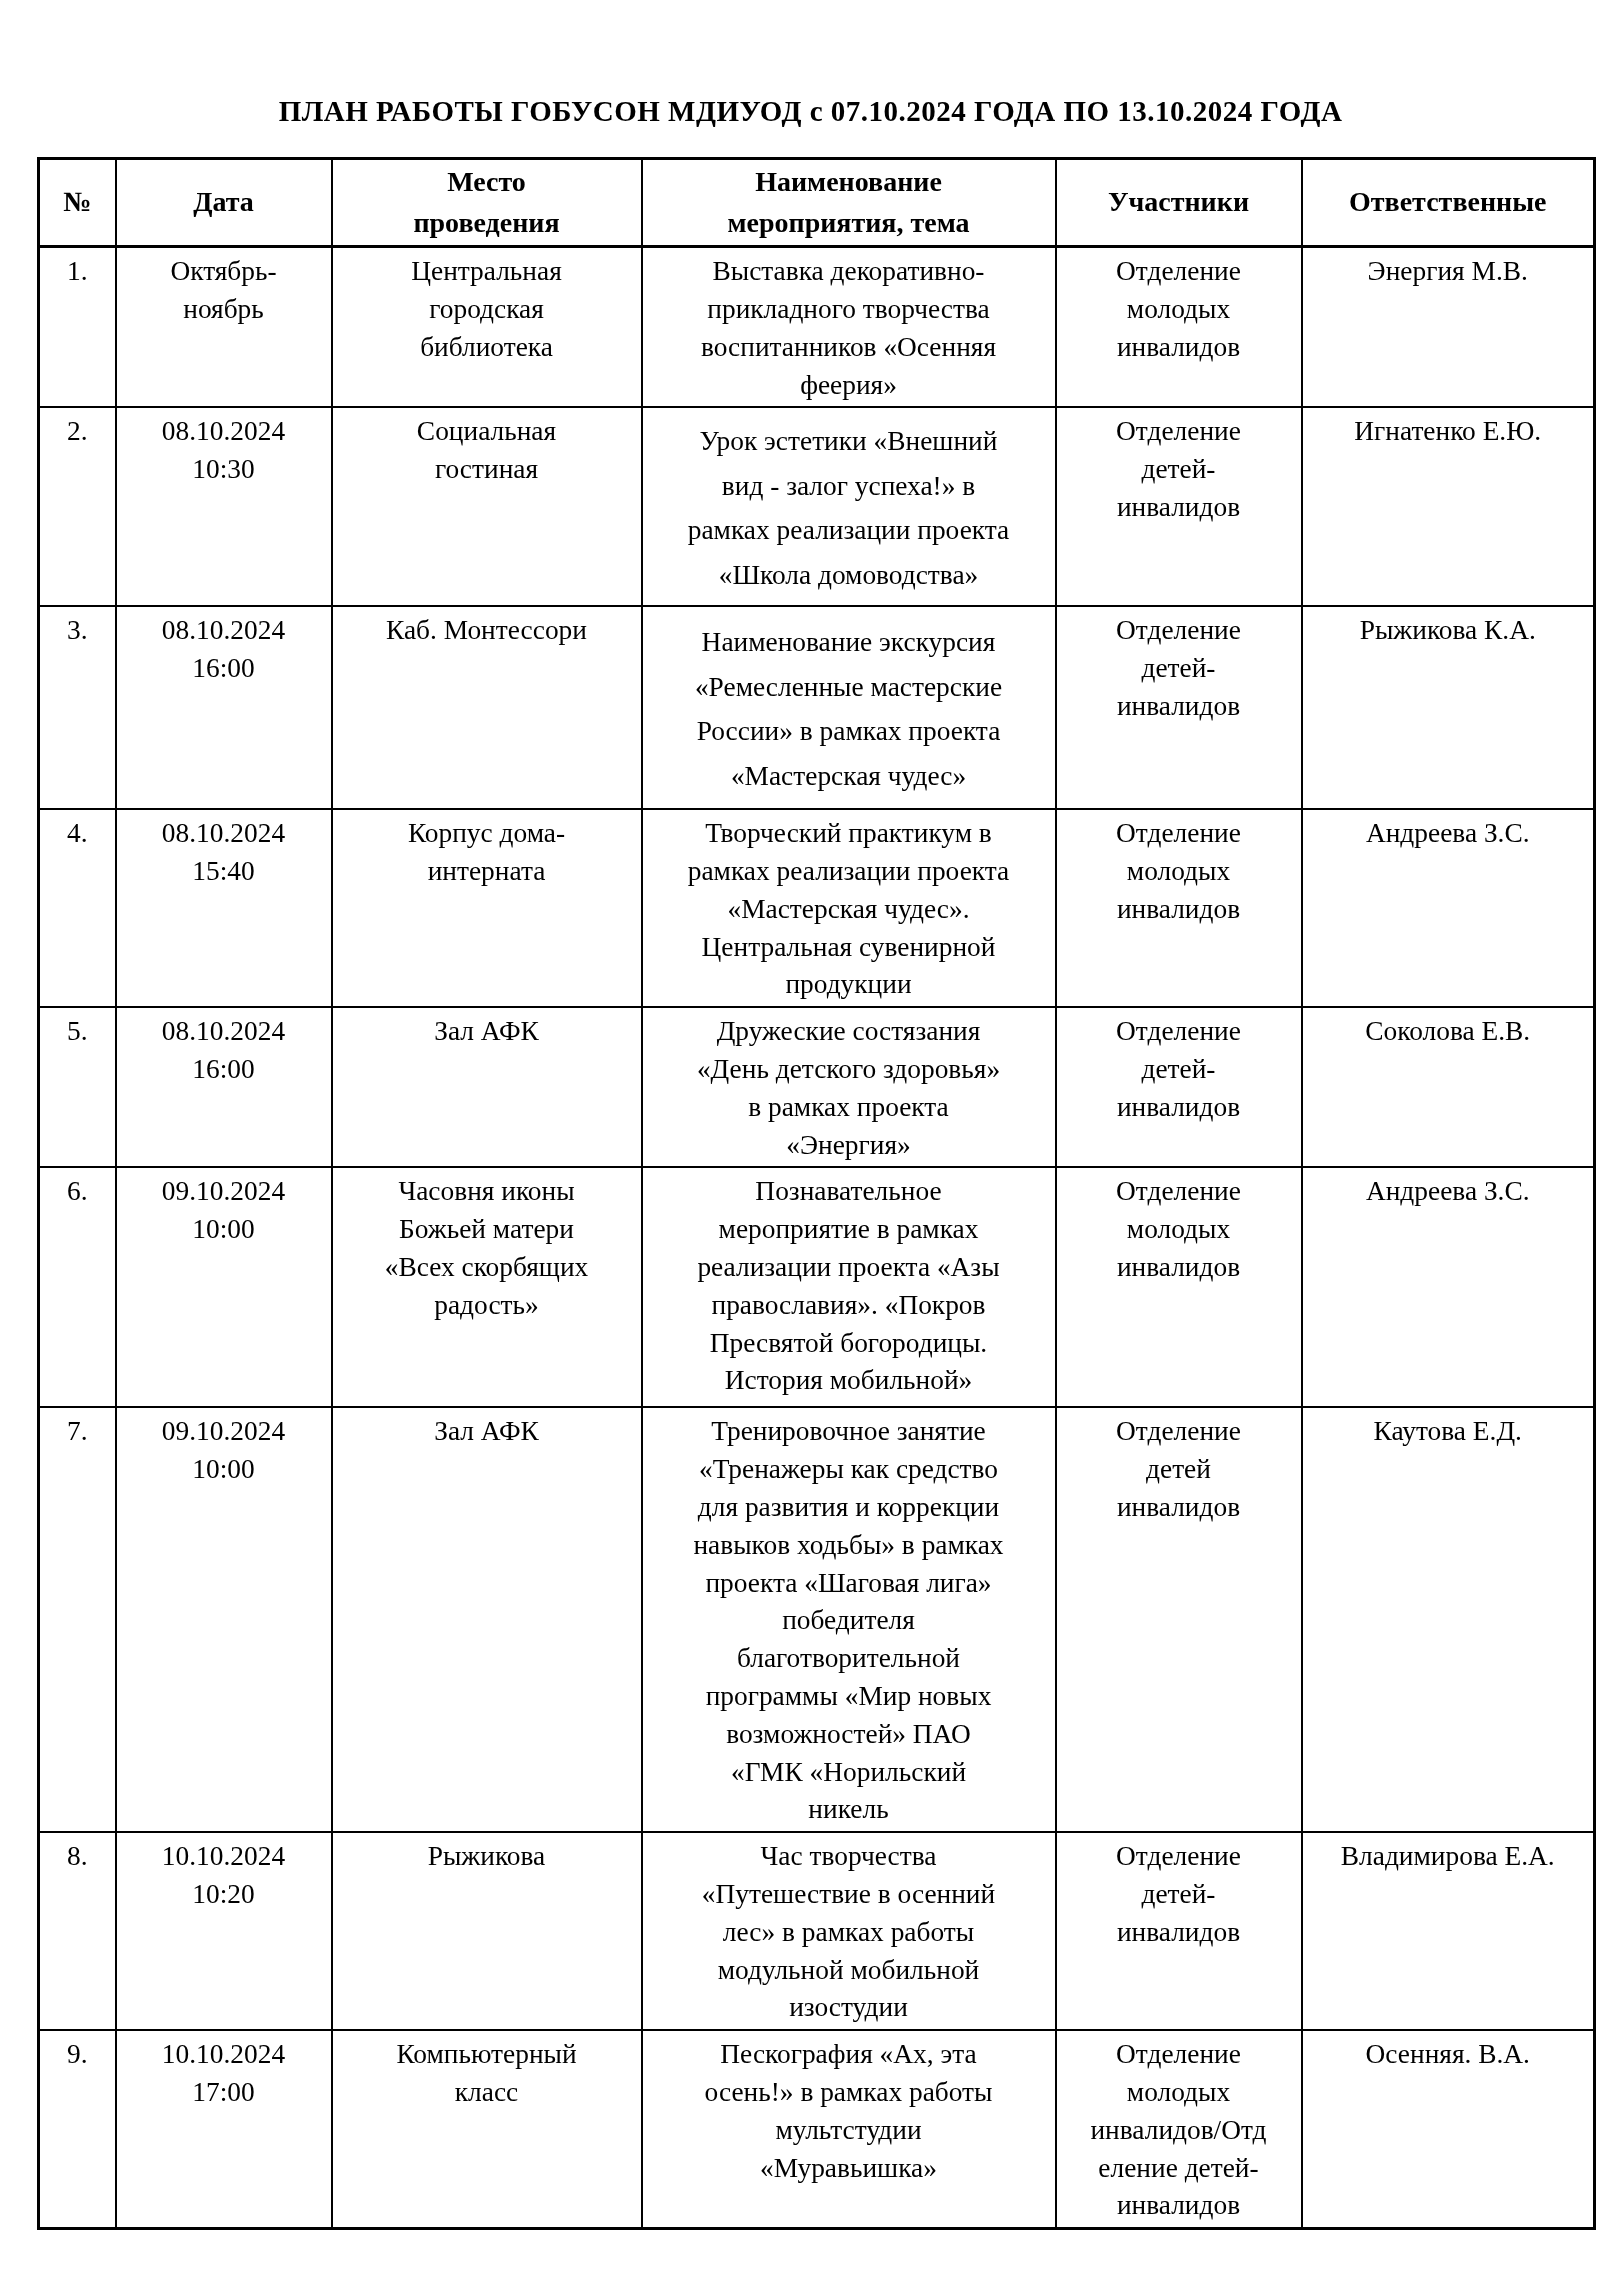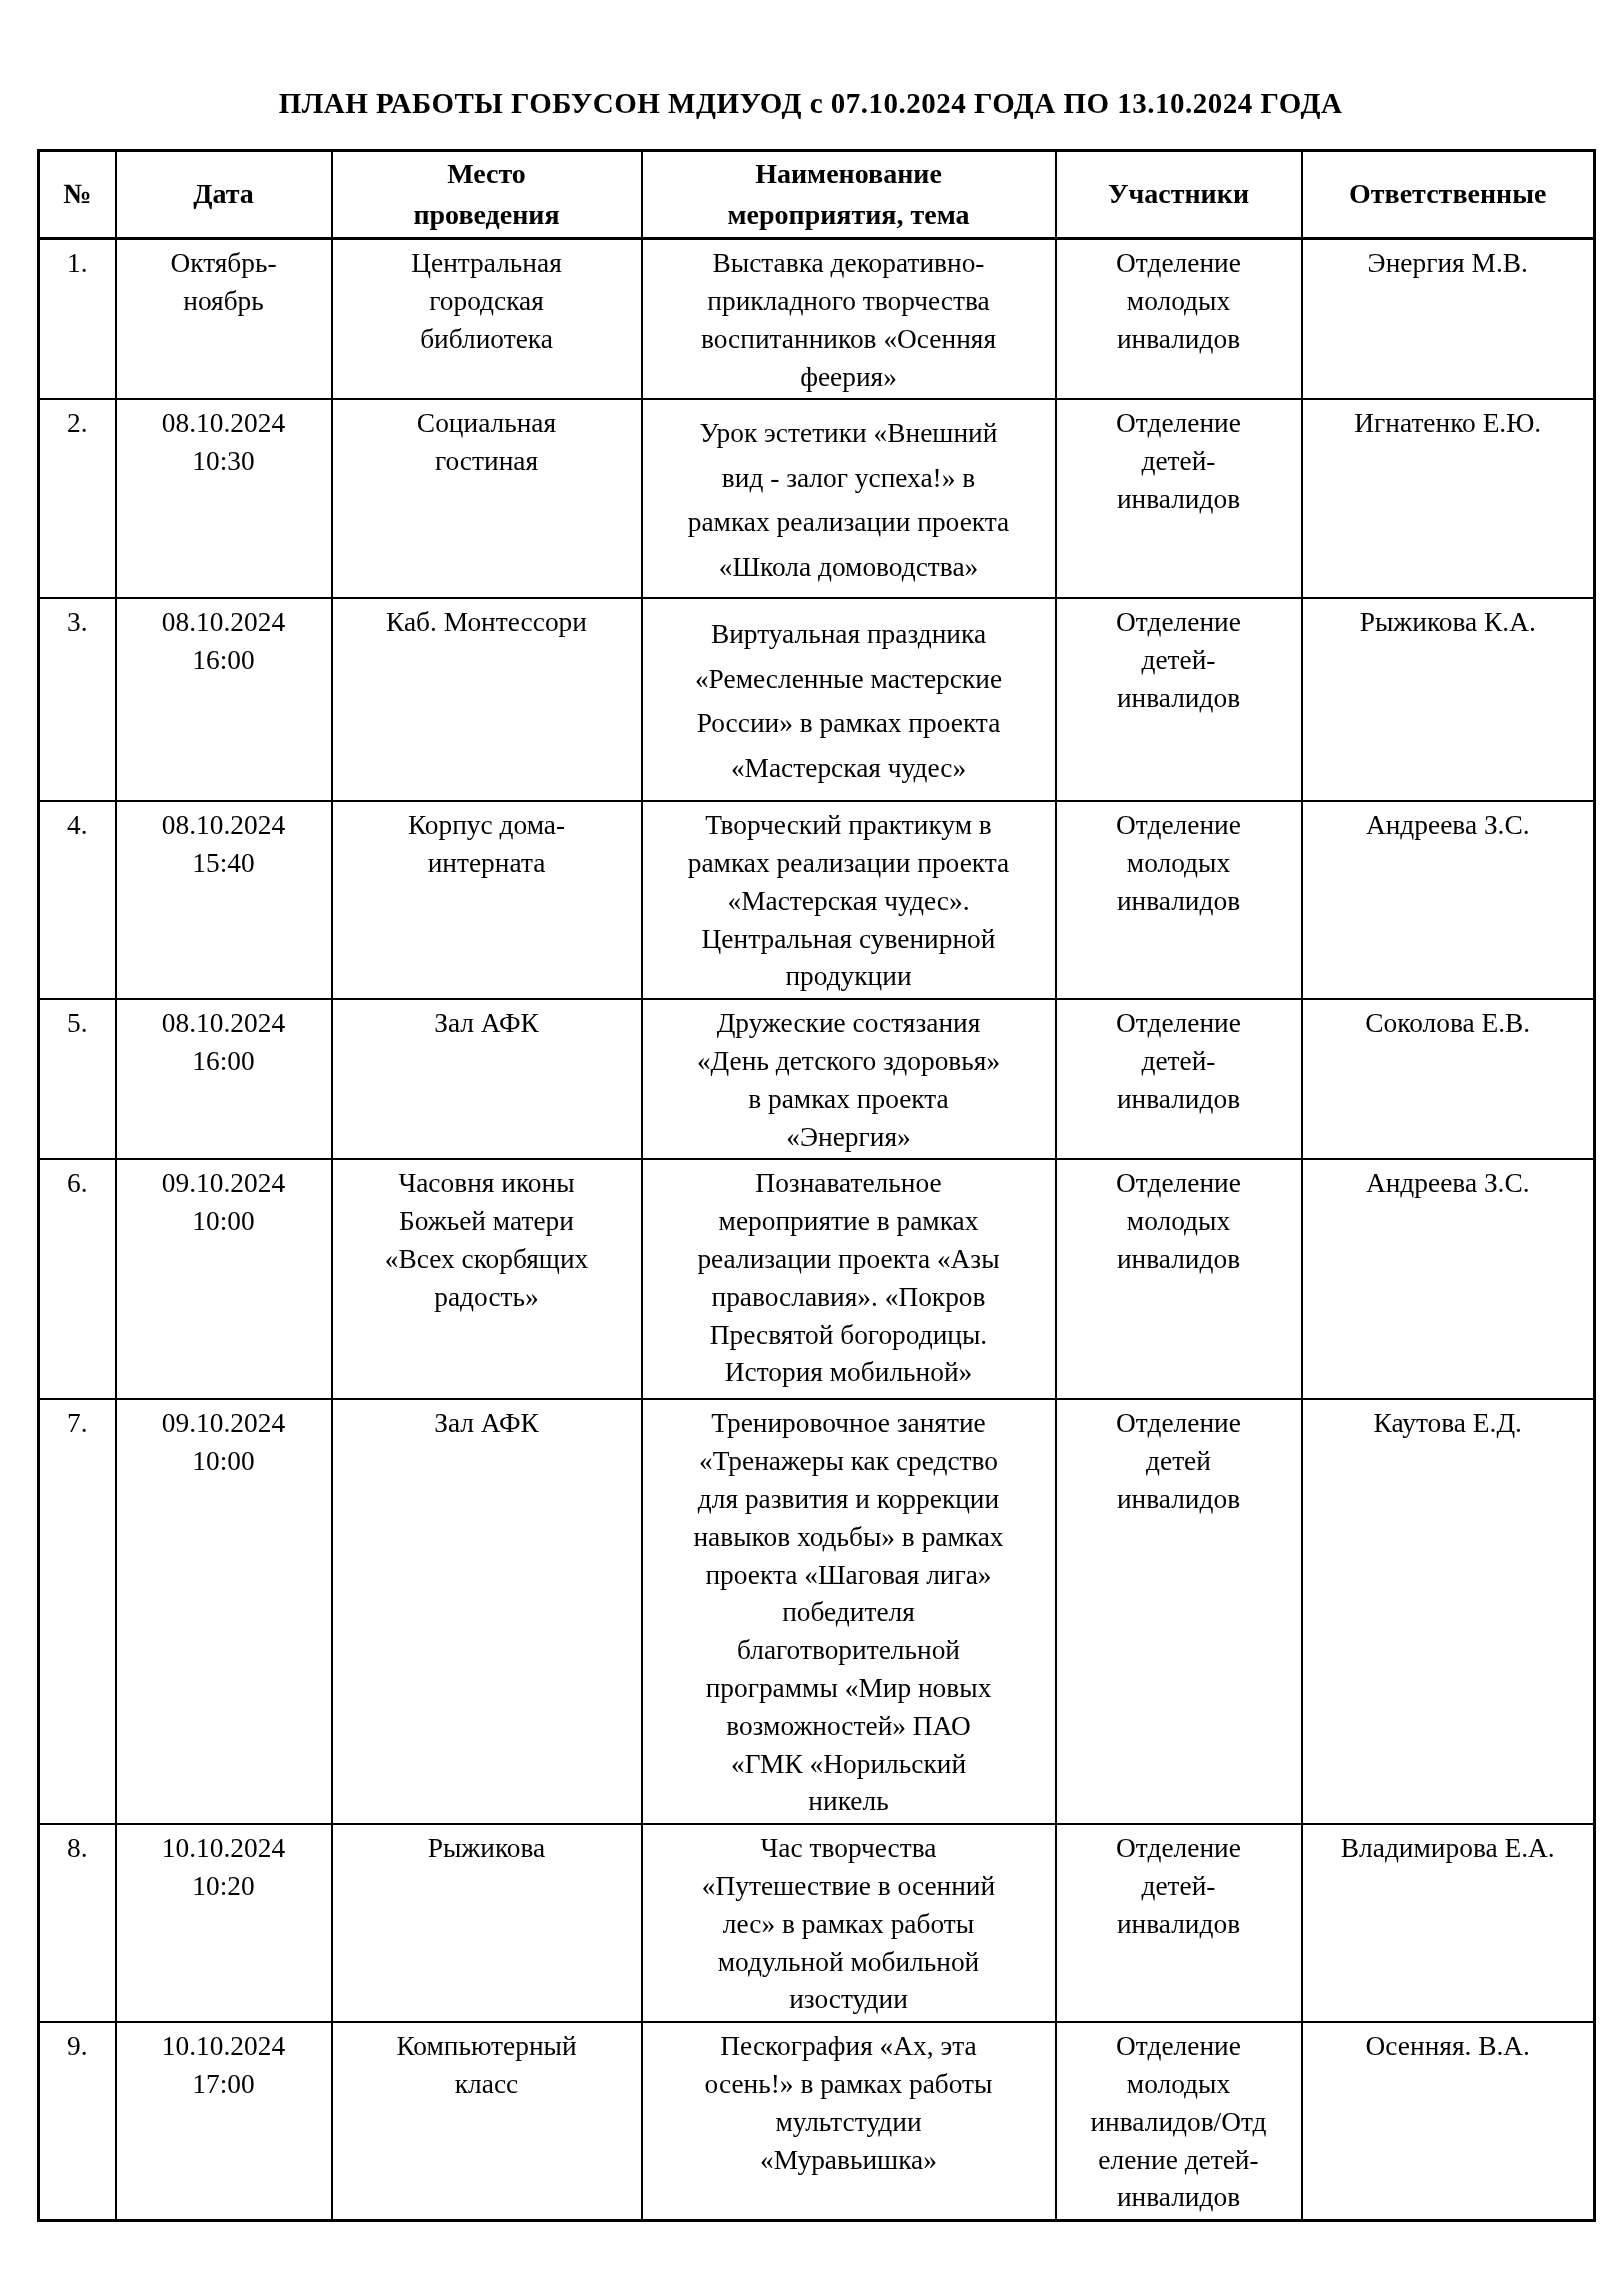--- a/index.html
+++ b/index.html
@@ -3,21 +3,21 @@
 <meta charset="utf-8">
 <style>
   html, body { margin: 0; padding: 0; background: #ffffff; }
   body {
     width: 1621px; height: 2293px;
     font-family: "Liberation Serif", serif;
     color: #000;
     position: relative;
   }
   .doc-title {
-    margin: 4px;
+    margin: 12px;
     padding-top: 83px;
     text-align: center;
     font-size: 29px;
     font-weight: 700;
     letter-spacing: 0.5px;
     font-family: "Liberation Serif", serif;
   }
   table.plan-table {
     border-collapse: collapse;
     table-layout: fixed;
@@ -120,21 +120,21 @@
         <td>Отделение
 детей-
 инвалидов</td>
         <td>Игнатенко Е.Ю.</td>
       </tr>
       <tr>
         <td>3.</td>
         <td>08.10.2024
 16:00</td>
         <td>Каб. Монтессори</td>
-        <td>Виртуальная праздника
+        <td>Наименование экскурсия
 «Ремесленные мастерские
 России» в рамках проекта
 «Мастерская чудес»</td>
         <td>Отделение
 детей-
 инвалидов</td>
         <td>Рыжикова К.А.</td>
       </tr>
       <tr>
         <td>4.</td>

